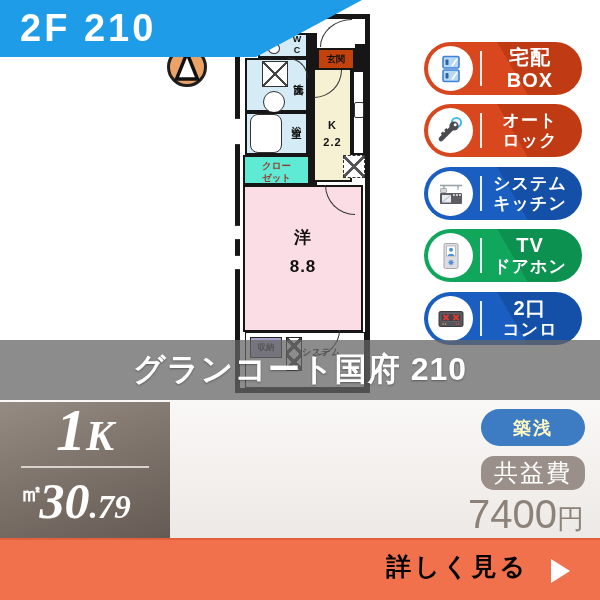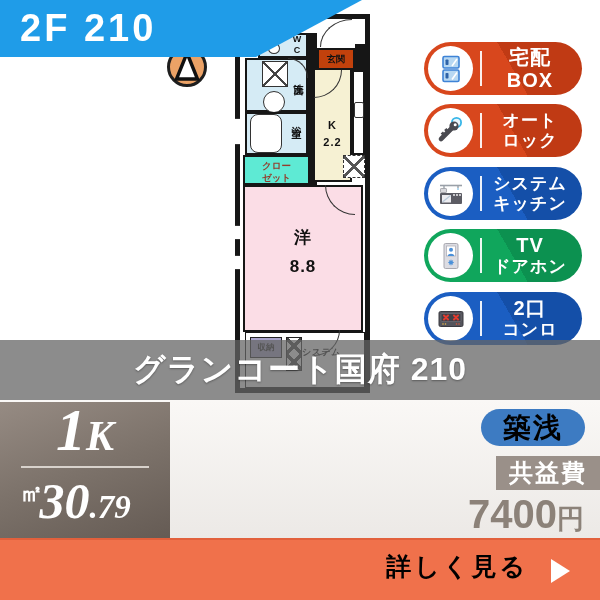--- a/index.html
+++ b/index.html
@@ -94,25 +94,25 @@
           background:linear-gradient(180deg,#FAF8F6,#ECE9E6);z-index:3;}
   .summary{position:absolute;left:0;top:2px;width:170px;height:136px;
            background:linear-gradient(160deg,#968B83 0%,#7C726A 50%,#655B54 100%);
            color:#fff;font-family:"Liberation Serif",serif;font-style:italic;font-weight:bold;text-align:center;}
   .layout-line{position:absolute;top:-2px;width:100%;font-size:60px;line-height:1;}
   .layout-line .sub{font-size:42px;}
   .sum-divider{position:absolute;left:21px;top:64px;width:128px;height:2px;background:#D8D2CC;}
   .area-line{position:absolute;top:72px;width:100%;font-size:50px;line-height:1.1;}
   .area-line .dec{font-size:33px;} .area-line .unit{font-size:23px;font-style:normal;}
   .age{position:absolute;left:481px;top:9px;width:104px;height:37px;border-radius:19px;background:#3D7BC2;
-       color:#000000;font-size:28px;font-weight:bold;letter-spacing:2px;display:flex;align-items:center;justify-content:center;}
-  .fee-label{position:absolute;left:496px;top:56px;width:104px;height:34px;background:#9A9089;
-       color:#fff;font-size:24px;font-weight:bold;letter-spacing:2px;display:flex;align-items:center;justify-content:center;}
+       color:#fef9c3;font-size:18px;font-weight:bold;letter-spacing:2px;display:flex;align-items:center;justify-content:center;}
+  .fee-label{position:absolute;left:481px;top:56px;width:104px;height:34px;background:#9A9089;
+       color:#fff;font-size:24px;font-weight:normal;letter-spacing:2px;display:flex;align-items:center;justify-content:center;border-radius:13px;}
   .fee-value{position:absolute;left:452px;top:92px;width:148px;text-align:center;color:#8C8279;
-       font-size:40px;font-weight:bold;line-height:44px;}
+       font-size:40px;font-weight:normal;line-height:44px;}
   .fee-value .yen{font-size:27px;}
 
   
   .cta{position:absolute;left:0;top:538px;width:600px;height:62px;background:#F0714B;z-index:6;
        border-top:2px solid #E2603C;cursor:pointer;}
   .cta-label{position:absolute;right:72px;top:10px;color:#000000;font-size:25px;font-weight:bold;letter-spacing:3px;}
   .cta-arrow{position:absolute;right:30px;top:19px;width:0;height:0;
        border-top:12px solid transparent;border-bottom:12px solid transparent;border-left:19px solid #fff;}
 </style>
 </head>

